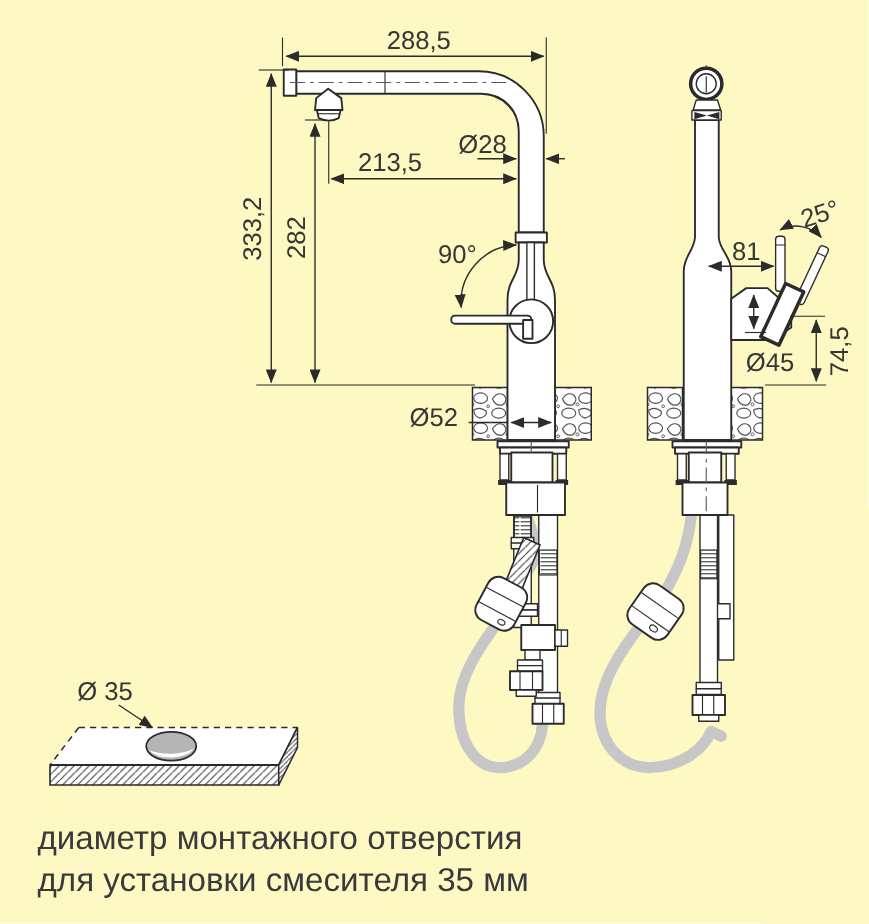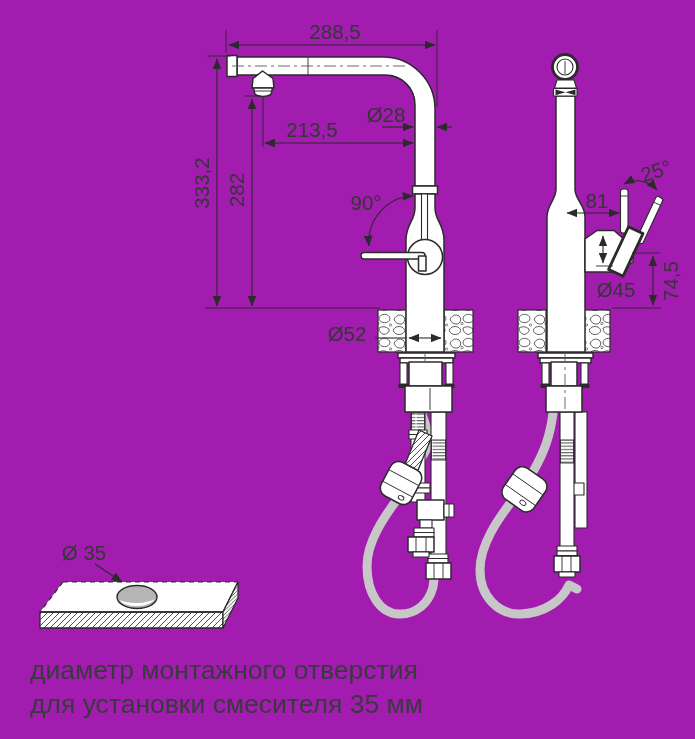--- a/index.html
+++ b/index.html
@@ -1,16 +1,16 @@
 <!DOCTYPE html>
 <html><head>
 <meta charset="utf-8">
 <style>
   html,body{margin:0;padding:0;background:#ffffff;}
-  .stage{width:695px;height:739px;position:relative;background:#a21caf;}
+  .stage{width:695px;height:739px;position:relative;background:#fef9c3;}
   svg{display:block;}
   .ln{stroke:#2b2b2b;stroke-width:1.5;fill:none;stroke-linejoin:round;stroke-linecap:butt;}
   .thin{stroke:#2b2b2b;stroke-width:0.9;fill:none;}
   .fw{fill:#ffffff;stroke:#2b2b2b;stroke-width:1.5;stroke-linejoin:round;}
   .fw2{fill:#ffffff;stroke:#2b2b2b;stroke-width:1.1;stroke-linejoin:round;}
   .fwB{fill:#ffffff;stroke:#2b2b2b;stroke-width:2.8;stroke-linejoin:round;}
   .dim{stroke:#2b2b2b;stroke-width:1.1;fill:none;}
   .cl{stroke:#5a5a5a;stroke-width:0.9;stroke-dasharray:12 4 3 4;fill:none;}
   .hose{stroke:#c7c7c7;stroke-width:9;fill:none;stroke-linecap:round;stroke-linejoin:round;}
   .txt{font-family:"Liberation Sans",sans-serif;font-size:20.5px;fill:#363636;}

